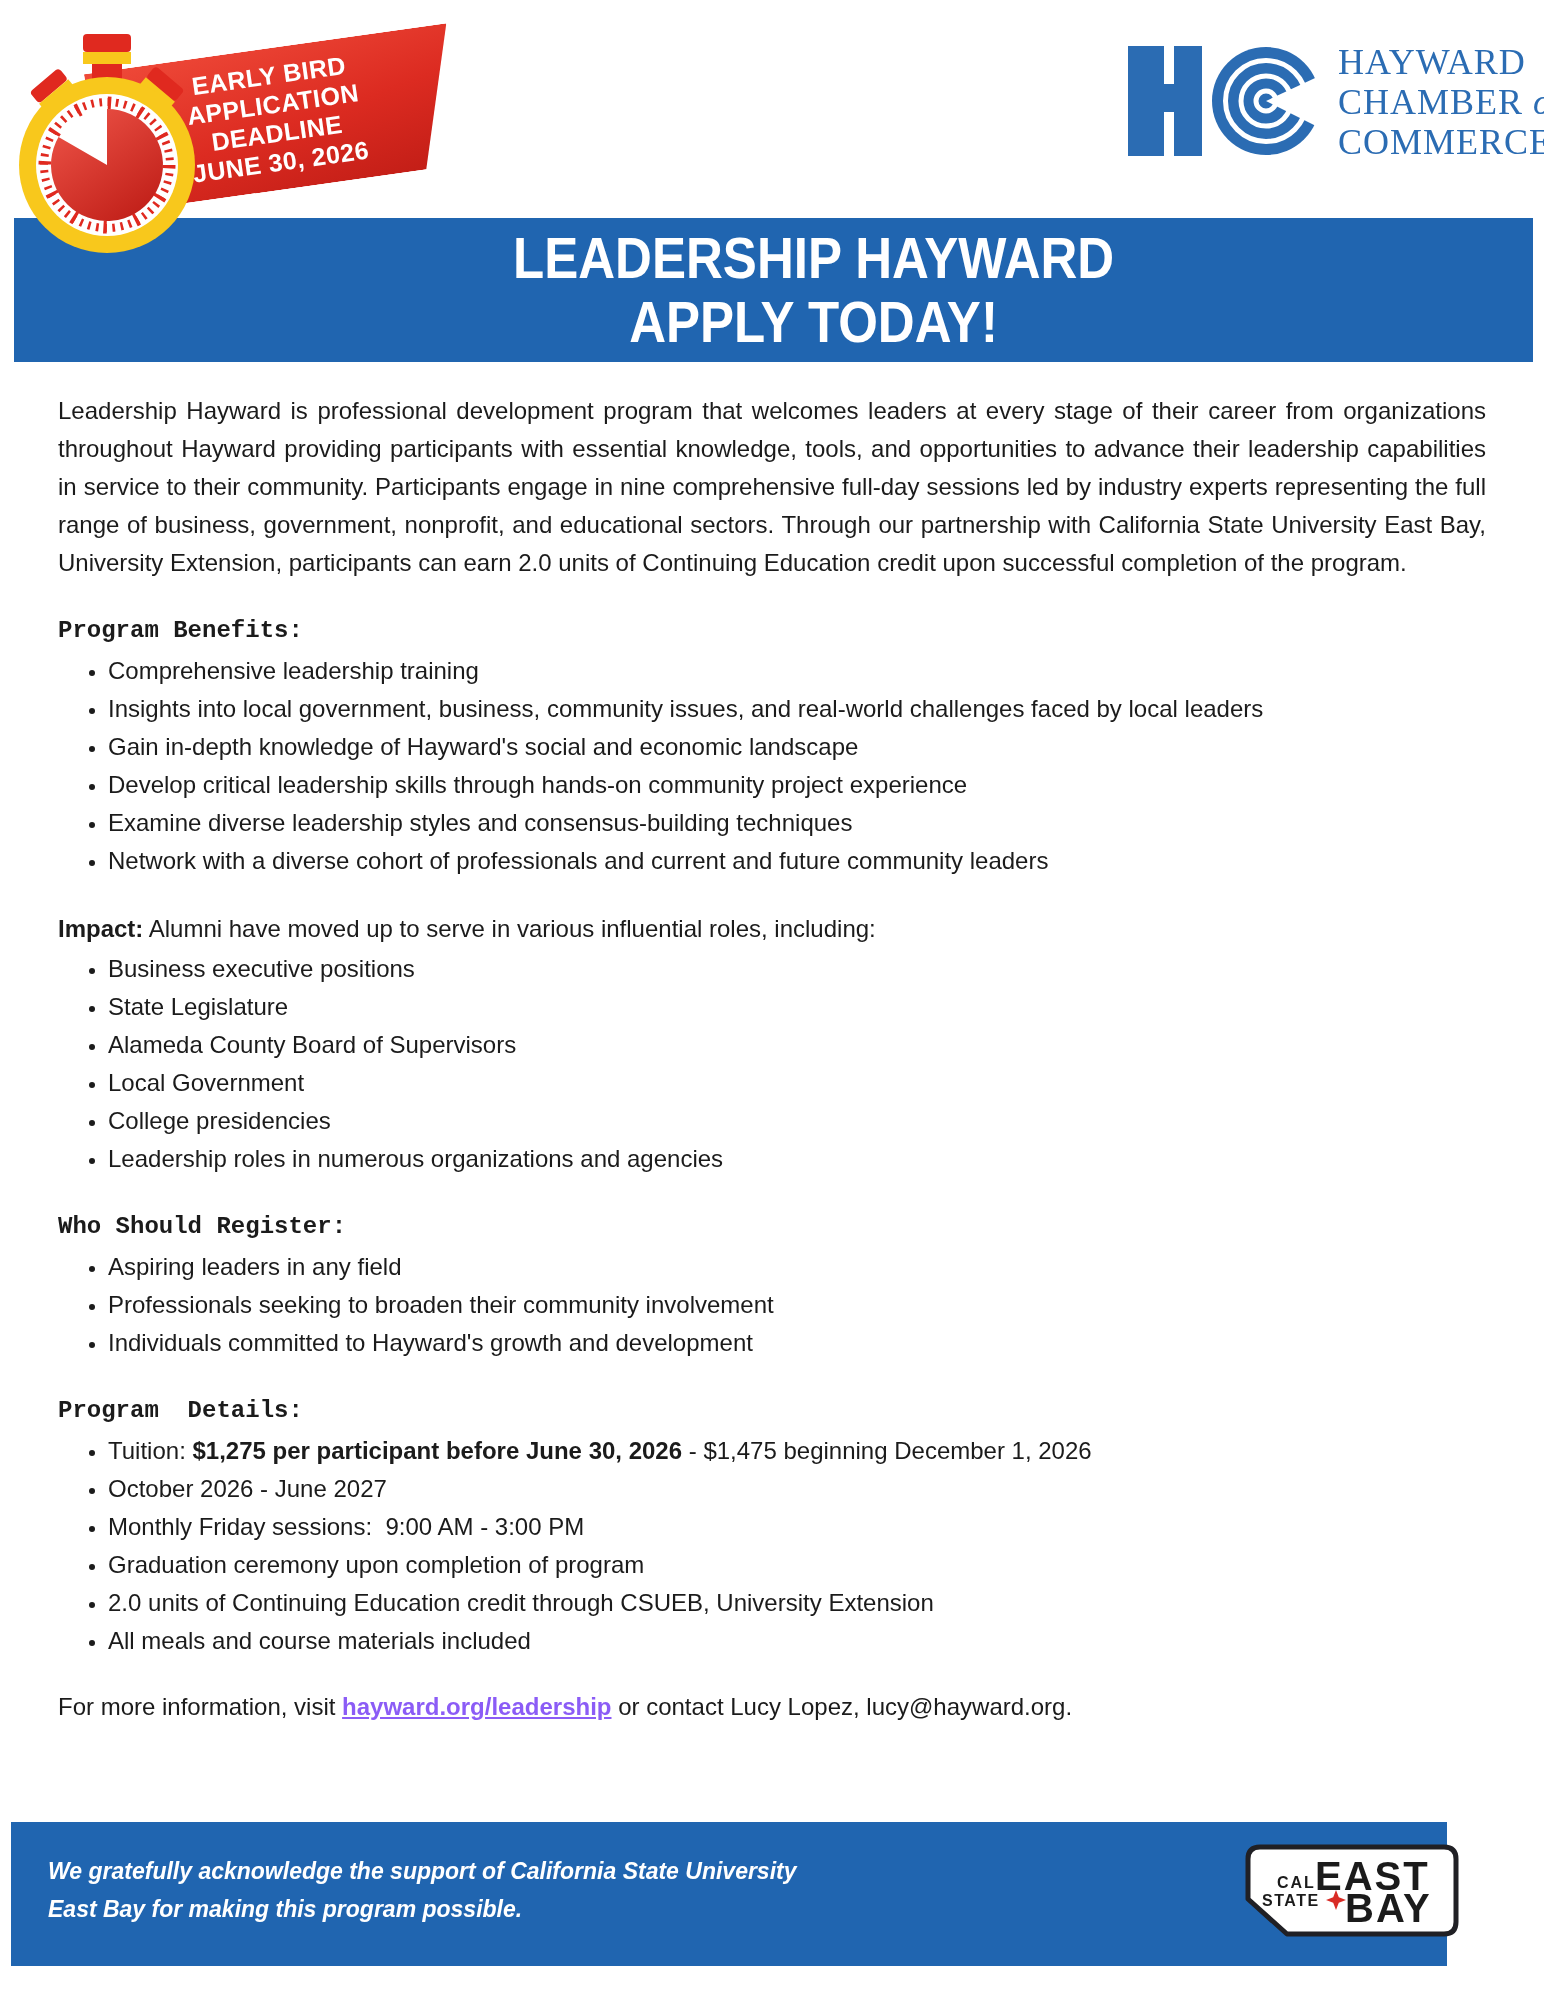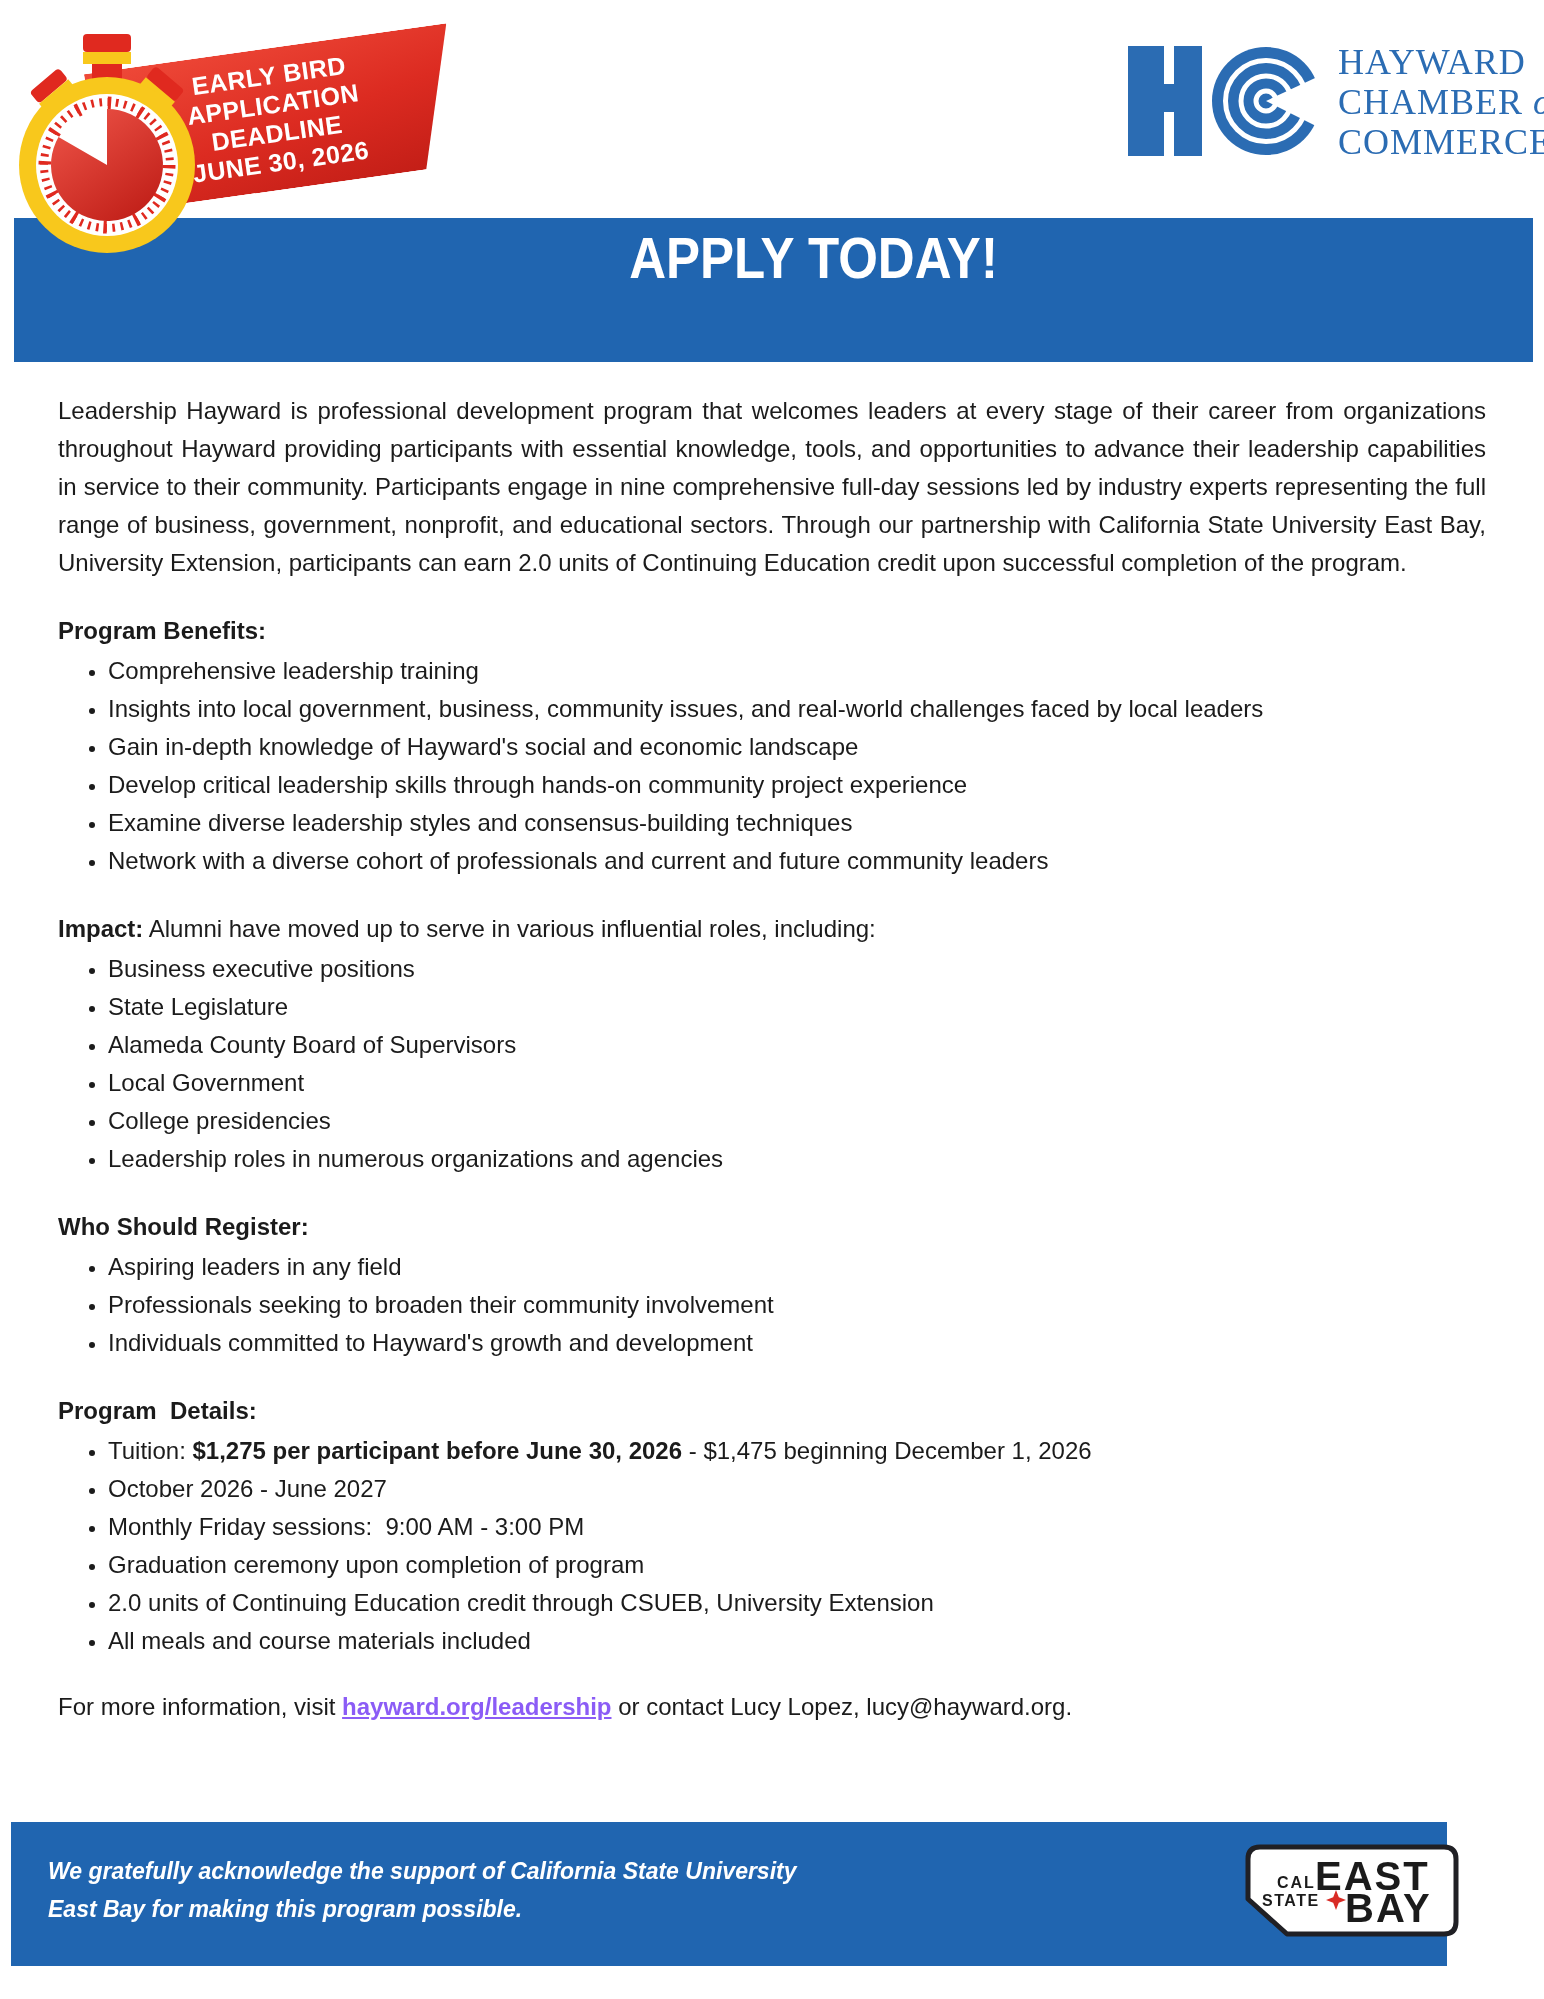--- a/index.html
+++ b/index.html
@@ -35,21 +35,21 @@
   .chamber { position:absolute; left:1128px; top:42px; display:flex; gap:10px; align-items:flex-start; }
   .chamber-text {
     font-family:"Liberation Serif", serif; color:#2B6CB3;
     font-size:36px; line-height:40px; letter-spacing:1px; white-space:nowrap;
   }
   .chamber-text .of { font-style:italic; letter-spacing:0; }
 
   
   main { margin:0 58px; }
   .intro { margin-top:30px; font-size:24px; line-height:38px; text-align:justify; }
-  .sec-heading { margin-top:30px; font-size:24px; line-height:38px; font-weight:700; white-space:pre-wrap; }
+  .sec-heading { margin-top:30px; font-size:24px; line-height:38px; font-weight:700; white-space:pre-wrap;font-family:Liberation Mono, monospace; }
   .lead-line { margin-top:30px; font-size:24px; line-height:38px; white-space:pre-wrap; }
   .lead-line b { font-weight:700; }
   ul { margin:2px 0 0 0; padding-left:50px; list-style:disc outside; }
   li { font-size:24px; line-height:38px; white-space:pre-wrap; }
   li::marker { font-size:20px; }
   .info-line { margin-top:28px; font-size:24px; line-height:38px; }
   .info-line a { color:#8b5cf6; font-weight:700; text-decoration:underline; cursor:pointer; }
 
   
   .footer-band {
@@ -127,20 +127,21 @@
         <path d="M138,59 L204,28 L204,92 Z" fill="#ffffff"></path>
       </svg>
       <div class="chamber-text">
         <div>HAYWARD</div>
         <div><span>CHAMBER</span> <span class="of">of</span></div>
         <div>COMMERCE</div>
       </div>
     </div>
 
     <div class="title-band">
+      <div class="title-line"><span>LEADERSHIP HAYWARD</span></div>
       <div class="title-line"><span>APPLY TODAY!</span></div>
     </div>
   </header>
 
   <main>
 
     <p class="intro">Leadership Hayward is professional development program that welcomes leaders at every stage of their career from organizations throughout Hayward providing participants with essential knowledge, tools, and opportunities to advance their leadership capabilities in service to their community. Participants engage in nine comprehensive full-day sessions led by industry experts representing the full range of business, government, nonprofit, and educational sectors. Through our partnership with California State University East Bay, University Extension, participants can earn 2.0 units of Continuing Education credit upon successful completion of the program.</p>
 
     <h3 class="sec-heading">Program Benefits:</h3>
     <ul>

